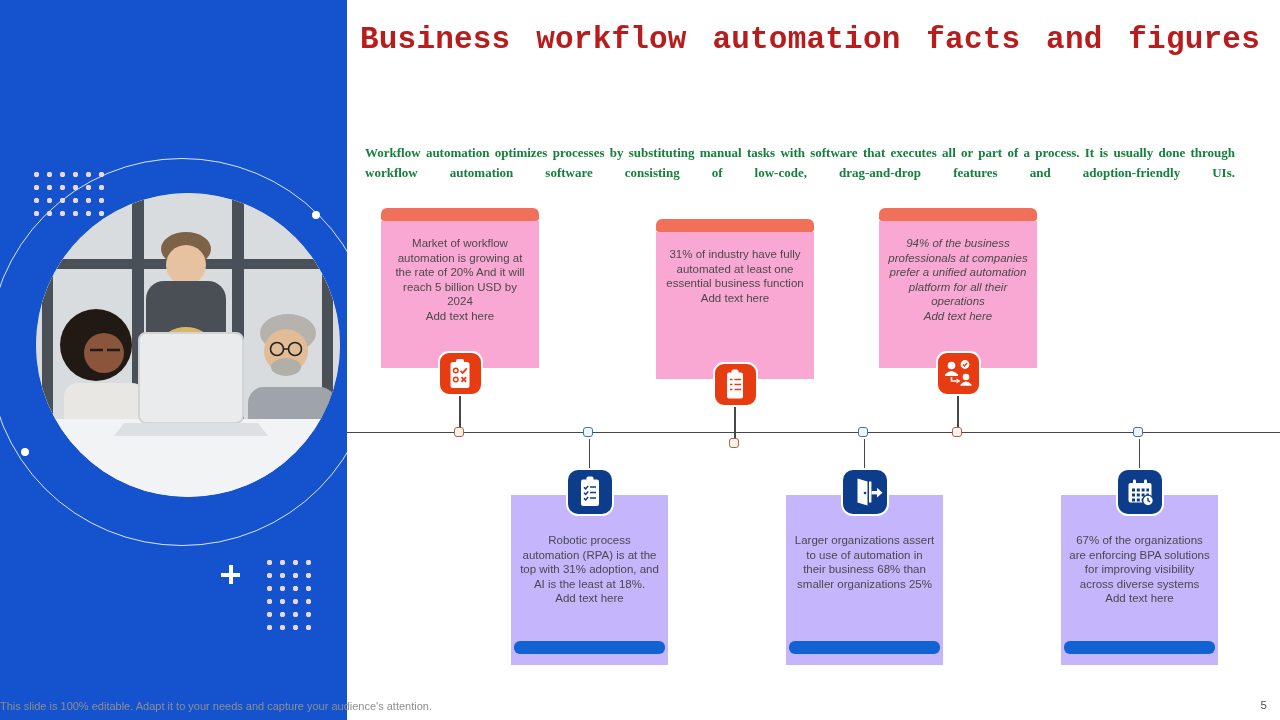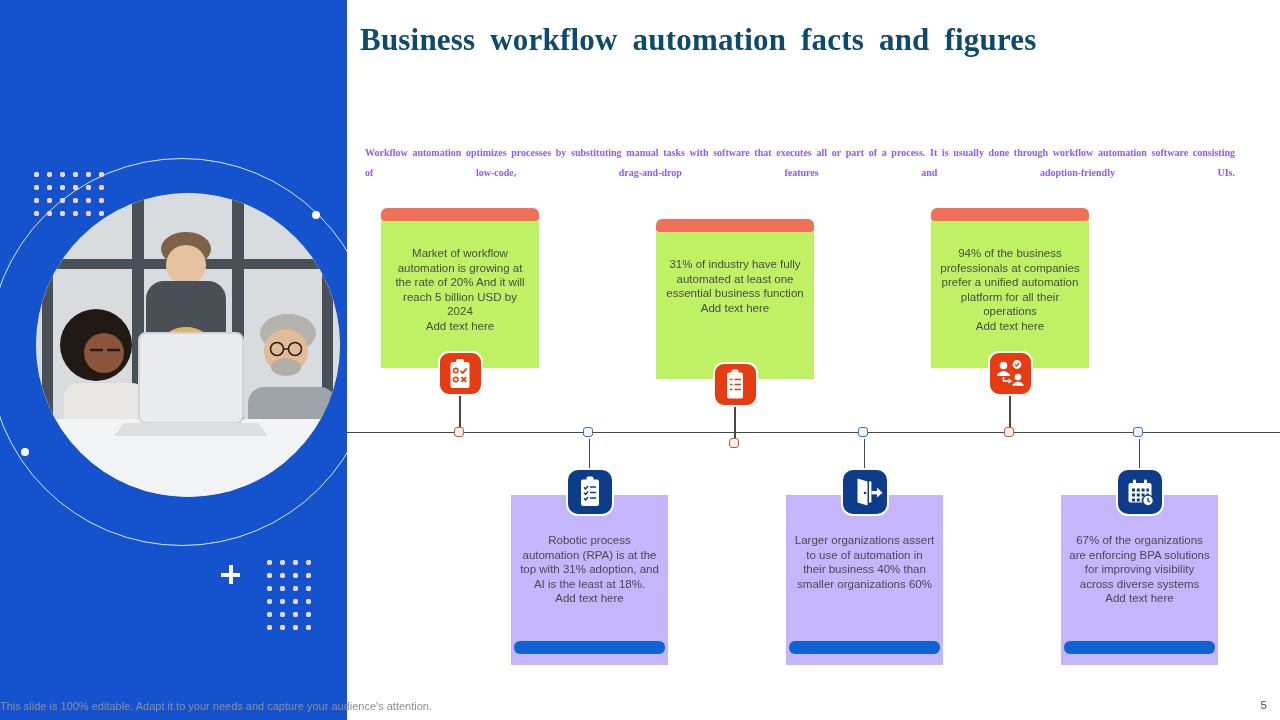--- a/index.html
+++ b/index.html
@@ -39,51 +39,51 @@
   .plus-mark { position: absolute; left: 221px; top: 565px; width: 19px; height: 19px; }
   .plus-mark::before, .plus-mark::after {
     content: ""; position: absolute; background: #fff;
   }
   .plus-mark::before { left: 8px; top: 0; width: 4px; height: 19px; }
   .plus-mark::after  { left: 0; top: 8px; width: 19px; height: 4px; }
 
   
   .title {
     position: absolute; left: 360px; top: 22px; width: 905px;
-    font-family: Liberation Serif, serif; font-size: 31px; font-weight: 700;
-    color: #0c4a6e; word-spacing: 7px; letter-spacing: .2px;
+    font-family: Liberation Mono, monospace; font-size: 31px; font-weight: 700;
+    color: #b91c1c; word-spacing: 7px; letter-spacing: .2px;
   }
   .subtitle {
     position: absolute; left: 360px; top: 68px; width: 884px;
     font-size: 10.5px; line-height: 13px; color: #7e7e7e;
   }
   .intro {
     position: absolute; left: 365px; top: 143px; width: 870px;
-    font-family: "Liberation Serif", serif; font-size: 10px; font-weight: 700;
-    line-height: 20px; color: #8b5cf6; text-align: justify; text-align-last: justify;
+    font-family: "Liberation Serif", serif; font-size: 13px; font-weight: 700;
+    line-height: 20px; color: #15803d; text-align: justify; text-align-last: justify;
     word-spacing: 2px;
   }
 
   
   .tl-line {
     position: absolute; left: 347px; top: 432px; width: 933px; height: 0;
     border-top: 1.6px solid #474747;
   }
   .col { position: absolute; }
   .top-col { top: 208px; width: 158px; }
   .bot-col { top: 427px; width: 157px; }
-  #t1 { left: 381px; } #t2 { left: 656px; margin-top: 11px; } #t3 { left: 931px; }
+  #t1 { left: 381px; } #t2 { left: 656px; margin-top: 11px; } #t3 { left: 879px; font-style: italic; }
   #b1 { left: 511px; } #b2 { left: 786px; } #b3 { left: 1061px; }
 
   .pink-box { width: 158px; height: 160px; }
   .pink-box .bar {
     height: 13px; background: #F0705A; border-radius: 6px 6px 3px 3px;
   }
   .pink-box .body {
-    height: 147px; background: #bef264; padding-top: 25px;
+    height: 147px; background: #f9a8d4; padding-top: 15px;
   }
   .box-text {
     font-size: 11.5px; line-height: 14.6px; color: #4a4a4a;
     text-align: center; padding: 0 8px;
   }
   .cta { display: block; }
 
   .icon-badge {
     position: absolute; left: 50%; display: flex; align-items: center; justify-content: center;
     border: 2.5px solid #ffffff; z-index: 3;
@@ -285,21 +285,21 @@
     <span class="icon-badge navy">
       <svg width="44" height="44" viewBox="0 0 44 44">
         <path d="M14.5 8.5 L24.5 11.5 V35.5 L14.5 32.5 Z" fill="#fff"></path>
         <circle cx="22" cy="23" r="1.3" fill="#0D3D8A"></circle>
         <rect x="26" y="11.5" width="2.4" height="21" fill="#fff"></rect>
         <rect x="28.5" y="21" width="5.5" height="3.4" fill="#fff"></rect>
         <path d="M34 17.8 l5.5 4.9 -5.5 4.9 z" fill="#fff"></path>
       </svg>
     </span>
     <div class="blue-box">
-      <p class="box-text"><span>Larger organizations assert to use of automation in their business 40% than smaller organizations 60%</span>
+      <p class="box-text"><span>Larger organizations assert to use of automation in their business 68% than smaller organizations 25%</span>
         <span class="cta"></span></p>
       <div class="blue-bar"></div>
     </div>
   </div>
 
   <div class="col bot-col" id="b3">
     <div class="node"></div>
     <div class="connector"></div>
     <span class="icon-badge navy">
       <svg width="44" height="44" viewBox="0 0 44 44">

